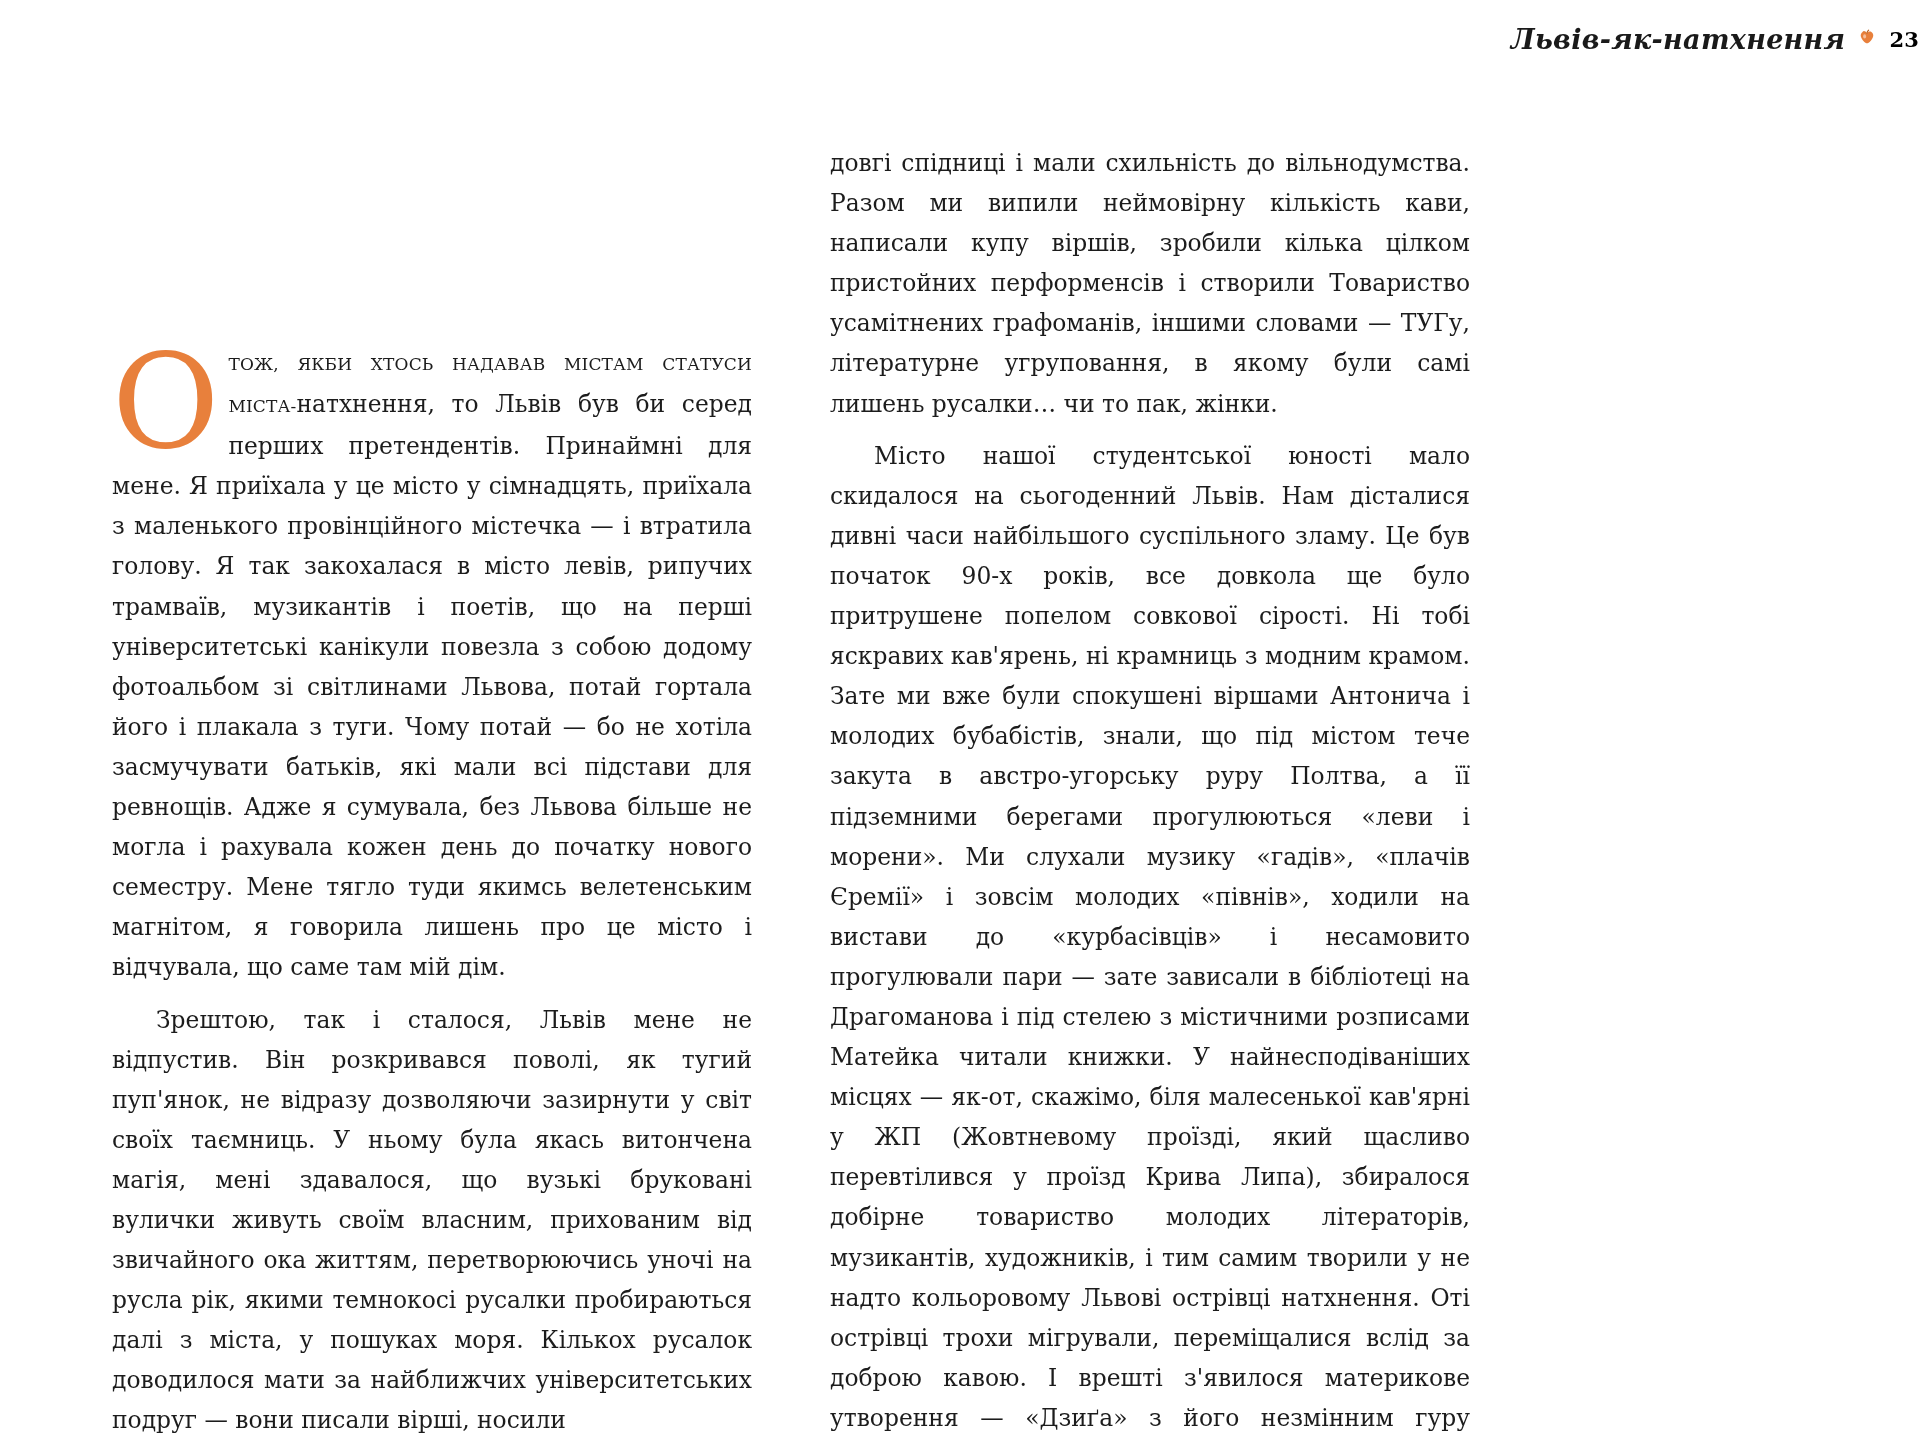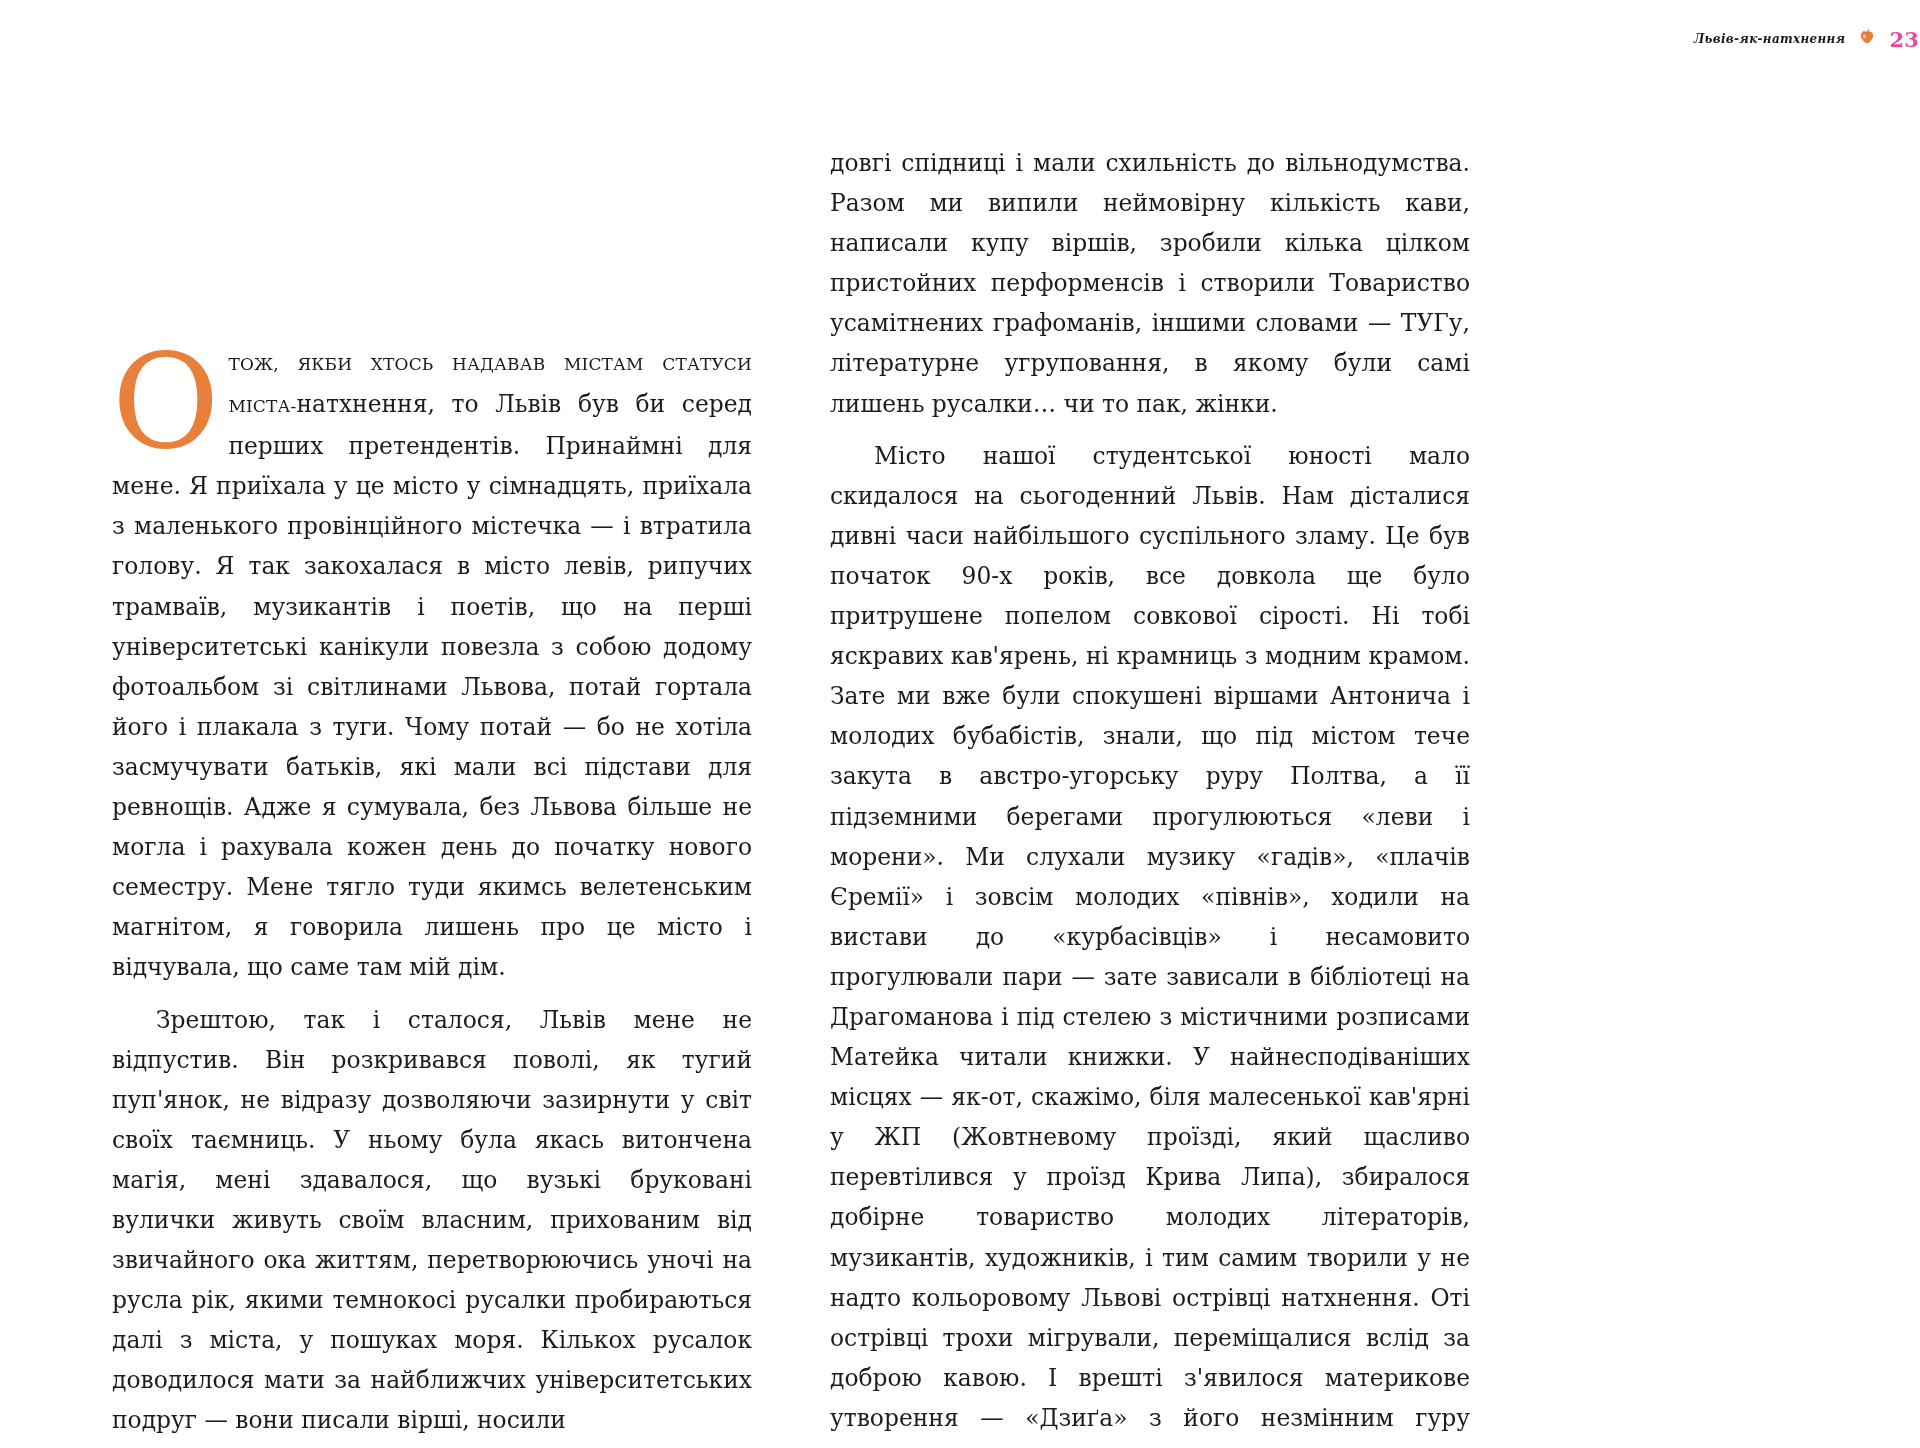--- a/index.html
+++ b/index.html
@@ -33,38 +33,38 @@
     display: flex;
     justify-content: flex-end;
     align-items: center;
     gap: 11px;
     height: 34px;
   }
   .running-head-title {
     font-family: "DejaVu Serif", "Liberation Serif", serif;
     font-style: italic;
     font-weight: 700;
-    font-size: 12px;
+    font-size: 27px;
     letter-spacing: 0.3px;
     color: #1a1a1a;
     white-space: nowrap;
   }
   .running-head-ornament {
     display: inline-block;
     width: 22px;
     height: 22px;
     position: relative;
     flex: 0 0 auto;
   }
   .running-head-ornament svg { display: block; }
   .running-head-folio {
     font-family: "DejaVu Serif", "Liberation Serif", serif;
     font-weight: 700;
     font-size: 21px;
-    color: #ec4899;
+    color: #000000;
     letter-spacing: 0.2px;
     text-align: center;
   }
 
   
   .columns {
     position: absolute;
     top: 0;
     left: 0;
     width: 1920px;

